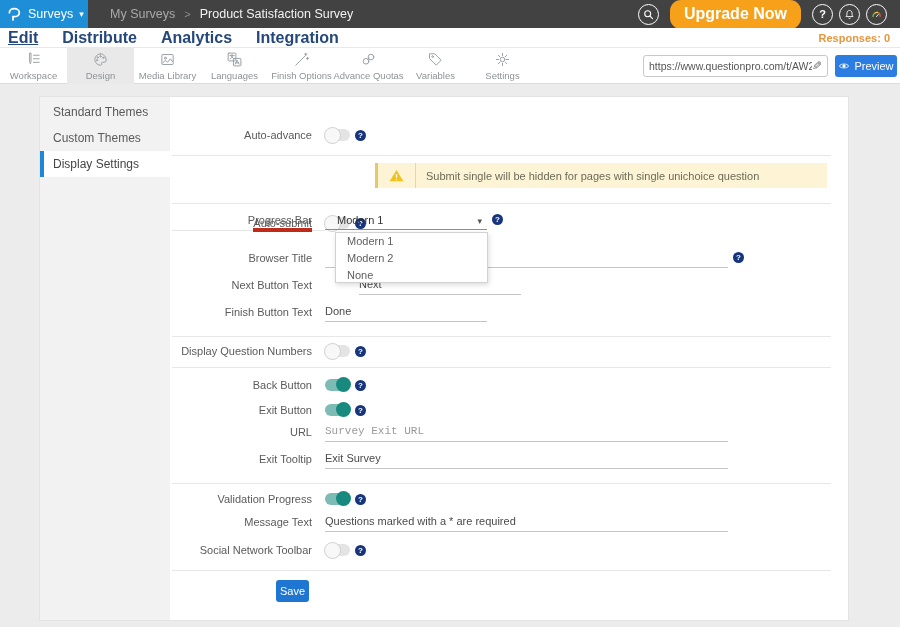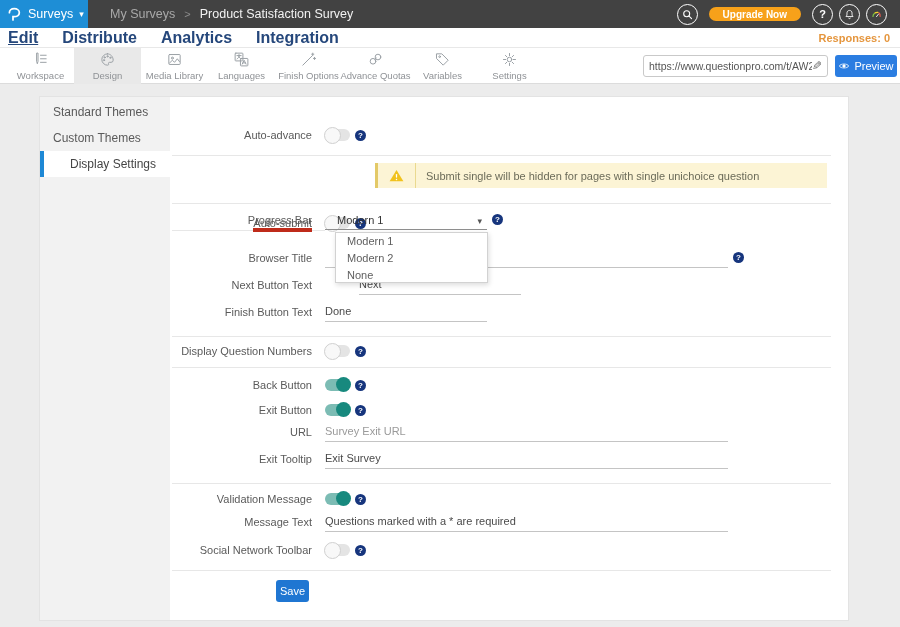--- a/index.html
+++ b/index.html
@@ -16,35 +16,35 @@
   .brand-caret { font-size:9px; color:#fff; margin-left:1px; }
   .breadcrumb { display:flex; align-items:center; gap:9px; margin-left:22px; font-size:12.5px; }
   .bc-parent { color:#a9a9a9; cursor:pointer; }
   .bc-sep { color:#8b8b8b; font-size:11px; }
   .bc-current { color:#f2f2f2; }
   .header-right { margin-left:auto; display:flex; align-items:center; gap:6px; padding-right:13px; }
   .hicon { width:21px; height:21px; border:1.5px solid #fff; border-radius:50%;
     display:flex; align-items:center; justify-content:center; cursor:pointer; flex:0 0 auto; }
   .hicon svg { width:13px; height:13px; }
   .hicon.qmark { font-size:11px; font-weight:bold; color:#fff; }
-  .upgrade { height:14px; border:none; border-radius:11px; background:#f7a11a; color:#fff;
-    font-size:10px; font-weight:bold; padding:0 14px; margin:0 5px; cursor:pointer;
+  .upgrade { height:29px; border:none; border-radius:11px; background:#f7a11a; color:#fff;
+    font-size:16px; font-weight:bold; padding:0 14px; margin:0 5px; cursor:pointer;
     font-family:"Liberation Sans", sans-serif; }
 
   
   .nav-row { position:absolute; left:0; top:28px; width:900px; height:20px; background:#fff;
     display:flex; align-items:center; padding-left:8px; gap:24px; border-bottom:1px solid #e8e8e8; }
   .nav-item { font-size:16px; font-weight:bold; color:#25477b; cursor:pointer; text-decoration:none; }
   .nav-item.active { text-decoration:underline; }
   .responses { margin-left:auto; padding-right:10px; font-size:11px; color:#e5963e; font-weight:bold;
     display:flex; gap:3px; }
 
   
   .toolbar { position:absolute; left:0; top:48px; width:900px; height:36px; background:#fff;
-    border-bottom:1px solid #dcdcdc; display:flex; padding-left:7px; }
+    border-bottom:1px solid #dcdcdc; display:flex; padding-left:0; }
   .tb-item { width:67px; height:36px; display:flex; flex-direction:column; align-items:center;
     justify-content:center; cursor:pointer; }
   .tb-item.active { background:#e9e9e9; }
   .tb-item svg { width:17px; height:17px; stroke:#9aa0a5; fill:none; stroke-width:1.4;
     stroke-linecap:round; stroke-linejoin:round; }
   .tb-label { font-size:9.5px; color:#8f9296; margin-top:2px; white-space:nowrap; }
   .toolbar-right { position:absolute; right:3px; top:55px; display:flex; gap:7px; align-items:center; }
   .url-box { width:185px; height:22px; border:1px solid #c9c9c9; border-radius:3px; background:#fff;
     display:flex; align-items:center; padding:0 5px; }
   .url-box input { border:none; outline:none; flex:1; font-size:10.5px; color:#555; min-width:0;
@@ -55,21 +55,21 @@
     cursor:pointer; font-family:"Liberation Sans", sans-serif; }
   .preview-btn svg { width:12px; height:12px; }
 
   
   .content { position:absolute; left:0; top:84px; width:900px; height:543px; background:#ececec; }
   .panel { position:absolute; left:40px; top:13px; width:808px; height:523px; background:#fff;
     box-shadow:0 0 0 1px #e3e3e3; display:flex; }
   .sidebar { width:130px; height:100%; background:#f2f2f2; padding-top:2px; }
   .side-item { height:26px; line-height:26px; padding-left:13px; font-size:12px; color:#5a5a5a;
     cursor:pointer; }
-  .side-item.active { background:#fff; border-left:4px solid #1e88d5; padding-left:26px; color:#444; }
+  .side-item.active { background:#fff; border-left:4px solid #1e88d5; padding-left:9px; color:#444; }
   .main { position:relative; width:678px; height:100%; }
 
   
   .frow { position:absolute; left:0; display:flex; align-items:center; }
   .flabel { flex:0 0 142px; text-align:right; font-size:11px; color:#5a5a5a; white-space:nowrap; }
   .divider { position:absolute; left:2px; width:659px; height:1px; background:#e7e7e7; }
 
   .toggle { width:25px; height:12px; border-radius:6px; position:relative; margin-left:13px;
     cursor:pointer; flex:0 0 auto; }
   .toggle.off { background:#e4e4e4; }
@@ -80,21 +80,21 @@
 
   .help { width:11px; height:11px; border-radius:50%; background:#16357d; color:#fff;
     font-size:8px; font-weight:bold; text-align:center; line-height:11px; margin-left:5px;
     cursor:pointer; flex:0 0 auto; }
   .help::after { content:"?"; }
 
   .input-line { margin-left:13px; border-bottom:1px solid #c4c4c4; height:21px; line-height:20px;
     font-size:11px; color:#4a4a4a; cursor:text; }
   .input-line.short { width:162px; }
   .input-line.long  { width:403px; }
-  .input-line.ph { color:#9a9a9a; }
+  .input-line.ph { color:#9a9a9a;font-family:Liberation Mono, monospace; }
 
   .warning { position:absolute; left:205px; top:66px; width:452px; height:25px; background:#fcf4d5;
     border-left:3px solid #e3c967; display:flex; align-items:center; }
   .warning svg { width:15px; height:15px; margin-left:11px; flex:0 0 auto; }
   .warn-sep { width:1px; height:25px; background:#ead98f; margin-left:11px; }
   .warn-text { font-size:11px; color:#6b6b59; margin-left:10px; white-space:nowrap; }
 
   .select-box { margin-left:13px; width:162px; height:21px; border-bottom:1px solid #8f8f8f;
     position:relative; cursor:pointer; }
   .select-value { position:absolute; left:12px; bottom:3px; font-size:11px; color:#333; }
@@ -335,21 +335,21 @@
         <span class="input-line long ph">Survey Exit URL</span>
       </div>
 
       <div class="frow" style="top:351px; height:21px;">
         <span class="flabel">Exit Tooltip</span>
         <span class="input-line long">Exit Survey</span>
       </div>
       <div class="divider" style="top:386px;"></div>
 
       <div class="frow" style="top:393px; height:18px;">
-        <span class="flabel">Validation Message</span>
+        <span class="flabel">Validation Progress</span>
         <span class="toggle on"></span>
         <span class="help"></span>
       </div>
 
       <div class="frow" style="top:414px; height:21px;">
         <span class="flabel">Message Text</span>
         <span class="input-line long">Questions marked with a * are required</span>
       </div>
 
       <div class="frow" style="top:444px; height:18px;">

